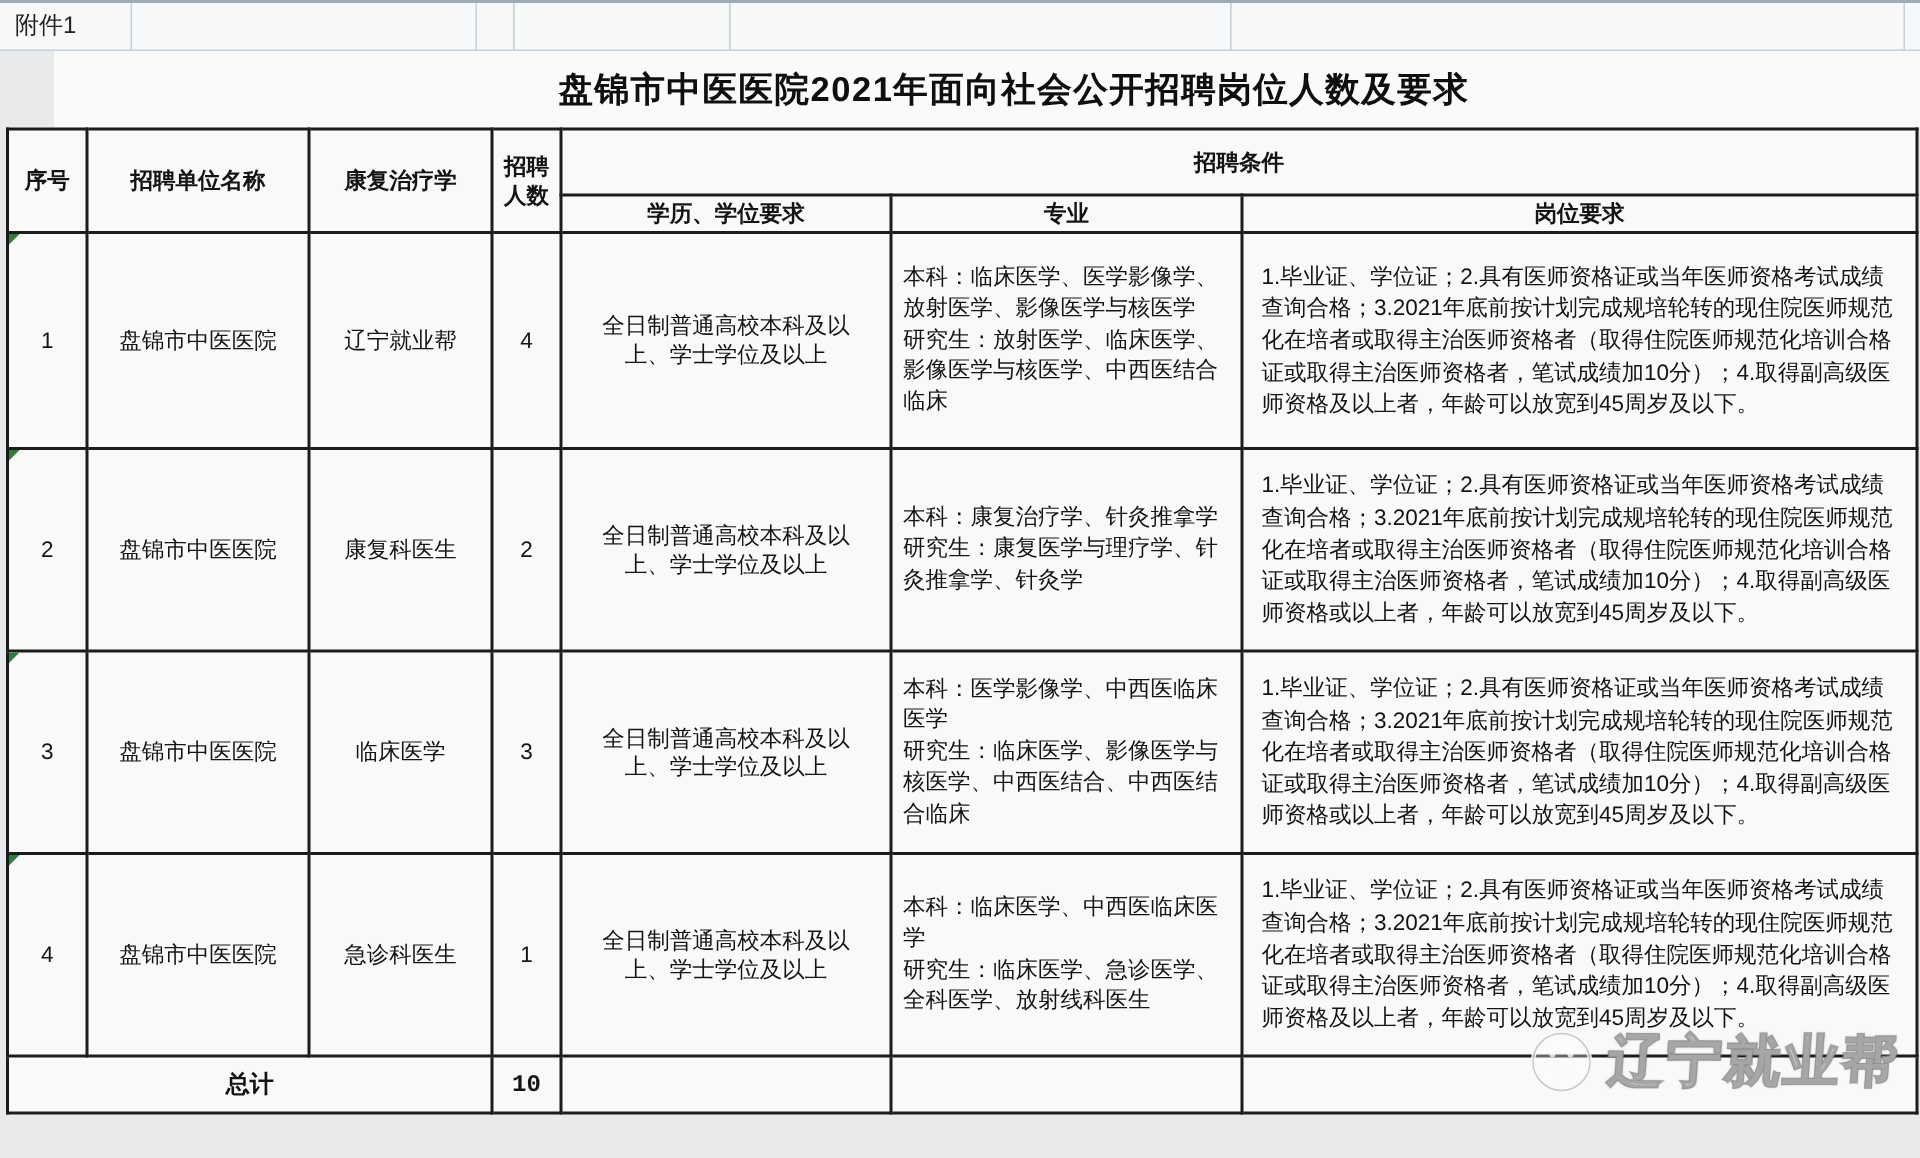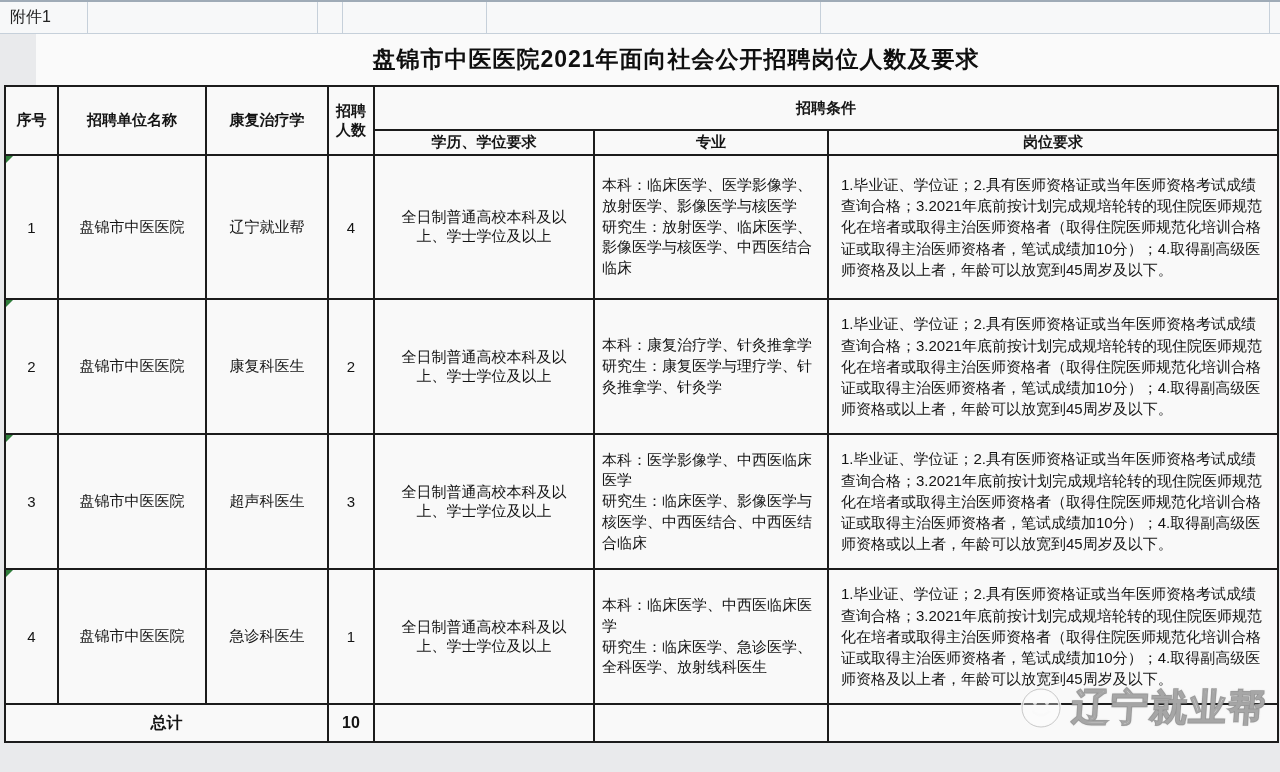--- a/index.html
+++ b/index.html
@@ -50,21 +50,21 @@
     position:absolute; top:0; left:0; width:0; height:0;
     border-top:7px solid #2f7d3b; border-right:7px solid transparent;
   }
   tr.hdrA { height:44px; }
   tr.hdrB { height:25px; }
   tr.r1 { height:144px; }
   tr.r2 { height:135px; }
   tr.r3 { height:135px; }
   tr.r4 { height:135px; }
   tr.ftr { height:38px; }
-  tr.ftr td { font-weight:bold; font-size:16px; }
+  tr.ftr td { font-weight:bold; font-size:16px;font-family:Liberation Mono, monospace; }
   
   .watermark {
     position:absolute; left:1018px; top:680px; width:250px; height:56px;
     display:flex; align-items:center; gap:8px;
     pointer-events:none;
   }
   .wm-logo { flex:0 0 auto; opacity:0.93; }
   .wm-text {
     font-size:37px; font-weight:bold; letter-spacing:2px;
     color:rgba(252,252,252,0.93);
@@ -139,21 +139,21 @@
     <td class="major-cell">
       <div><span class="blabel">本科：</span><span>康复治疗学、针灸推拿学</span></div>
       <div><span class="blabel">研究生：</span><span>康复医学与理疗学、针灸推拿学、针灸学</span></div>
     </td>
     <td class="req-cell">1.毕业证、学位证；2.具有医师资格证或当年医师资格考试成绩查询合格；3.2021年底前按计划完成规培轮转的现住院医师规范化在培者或取得主治医师资格者（取得住院医师规范化培训合格证或取得主治医师资格者，笔试成绩加10分）；4.取得副高级医师资格或以上者，年龄可以放宽到45周岁及以下。</td>
   </tr>
 
   <tr class="r3">
     <td class="center num-cell"><span class="corner-flag"></span><span>3</span></td>
     <td class="center">盘锦市中医医院</td>
-    <td class="center">超声科医生</td>
+    <td class="center">临床医学</td>
     <td class="center">3</td>
     <td class="center pad">全日制普通高校本科及以上、学士学位及以上</td>
     <td class="major-cell">
       <div><span class="blabel">本科：</span><span>医学影像学、中西医临床医学</span></div>
       <div><span class="blabel">研究生：</span><span>临床医学、影像医学与核医学、中西医结合、中西医结合临床</span></div>
     </td>
     <td class="req-cell">1.毕业证、学位证；2.具有医师资格证或当年医师资格考试成绩查询合格；3.2021年底前按计划完成规培轮转的现住院医师规范化在培者或取得主治医师资格者（取得住院医师规范化培训合格证或取得主治医师资格者，笔试成绩加10分）；4.取得副高级医师资格或以上者，年龄可以放宽到45周岁及以下。</td>
   </tr>
 
   <tr class="r4">

